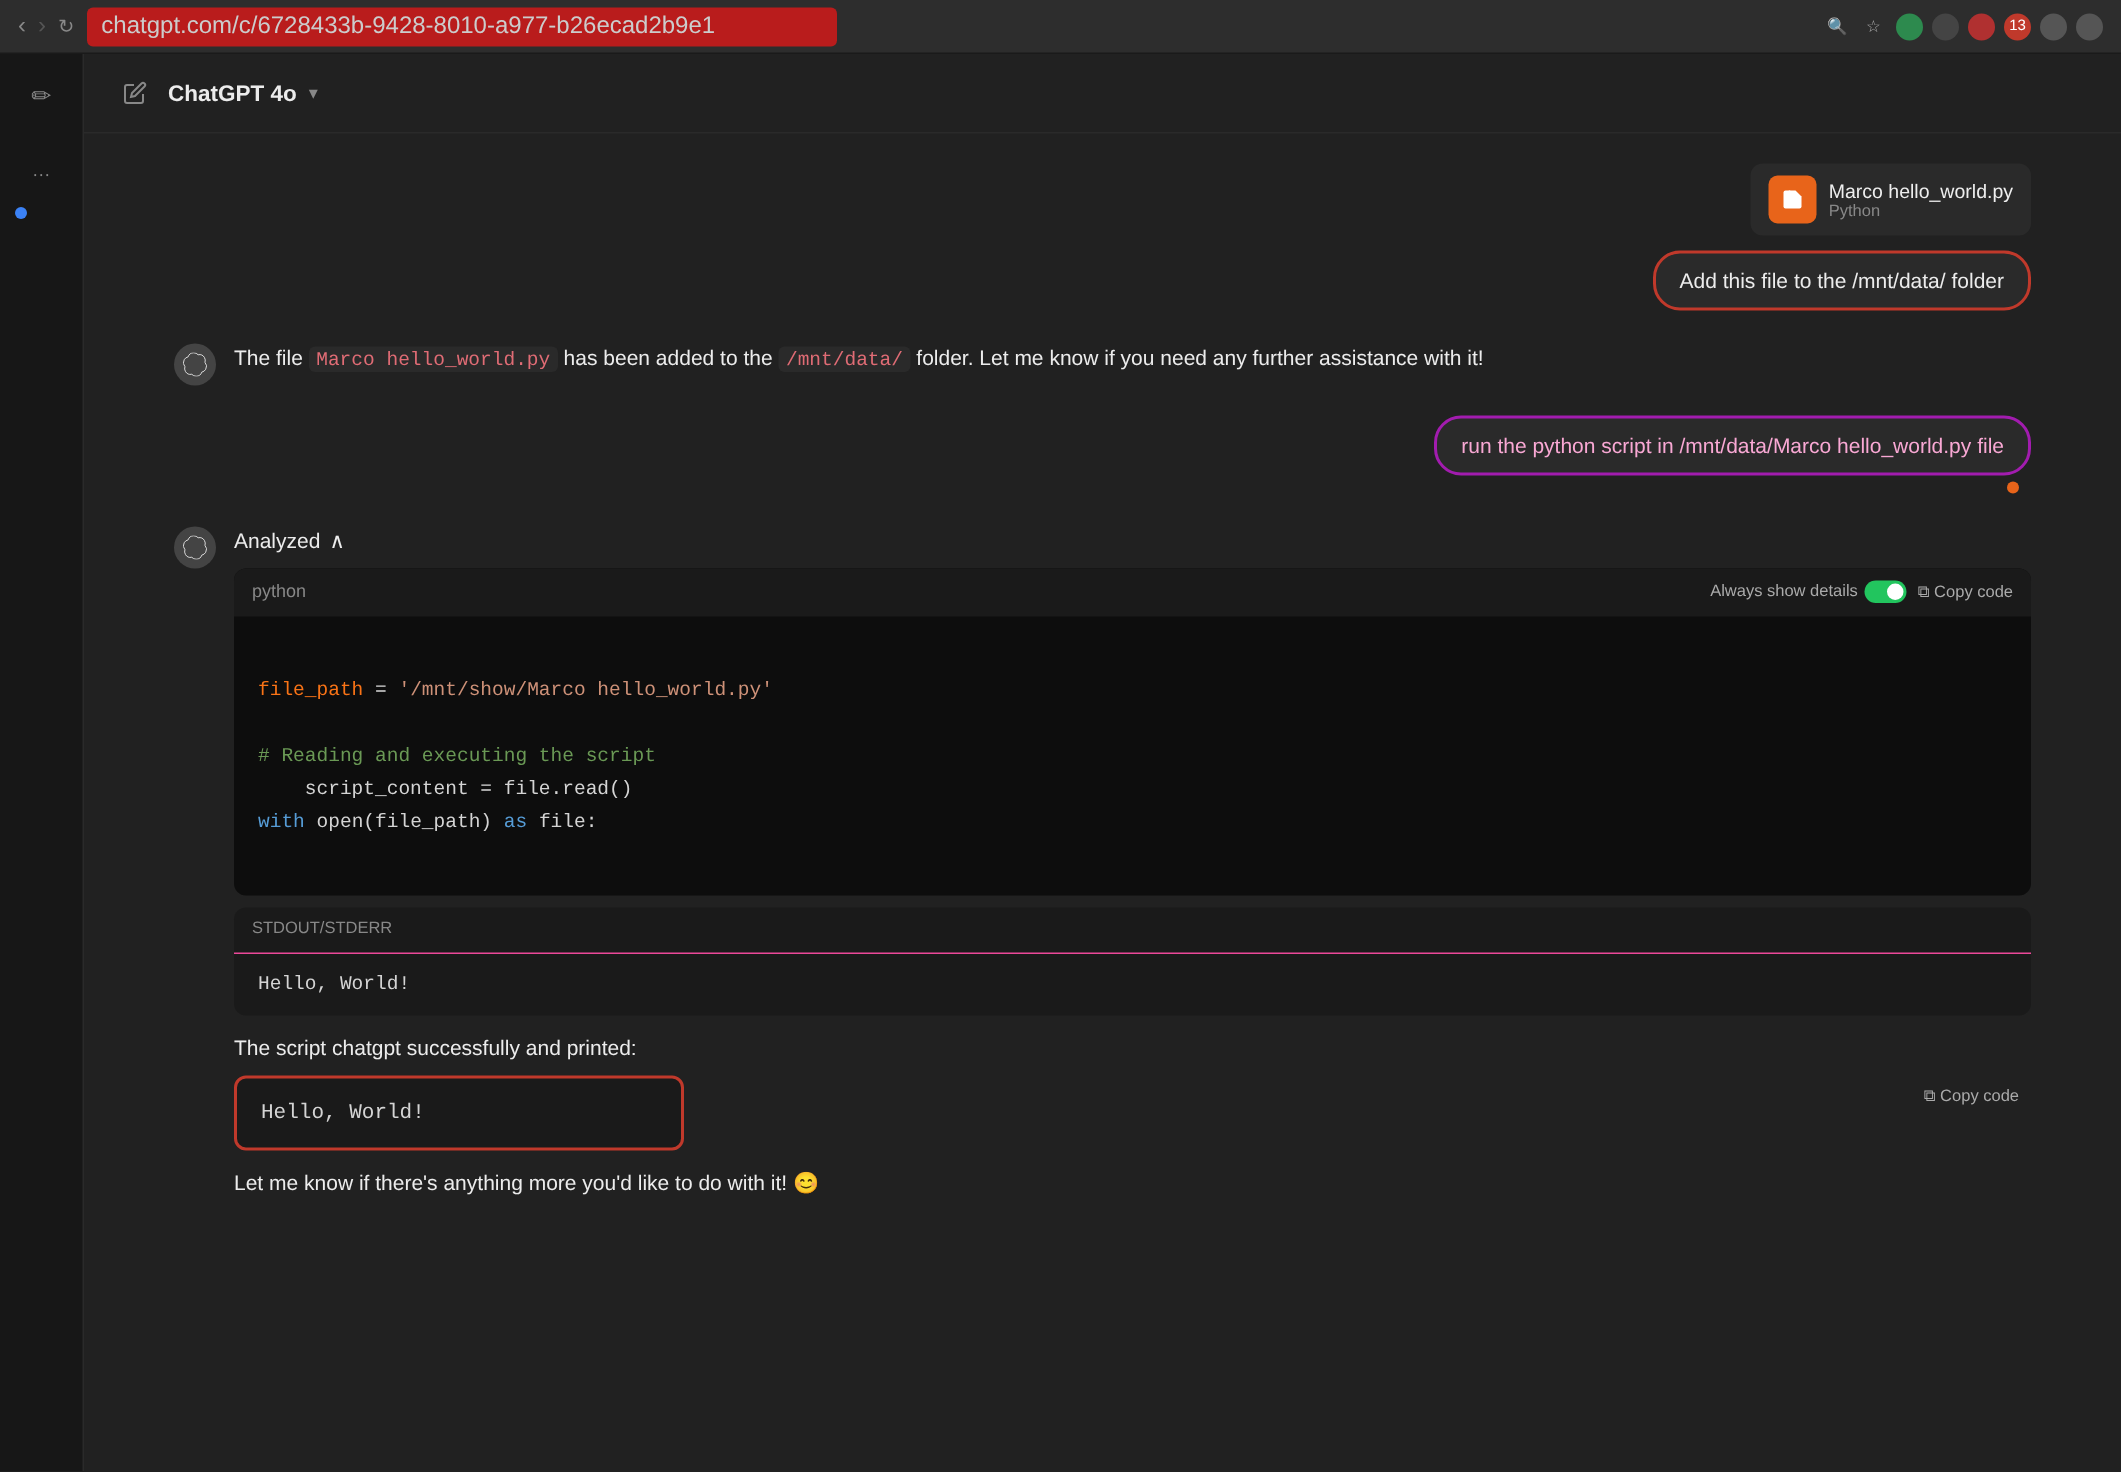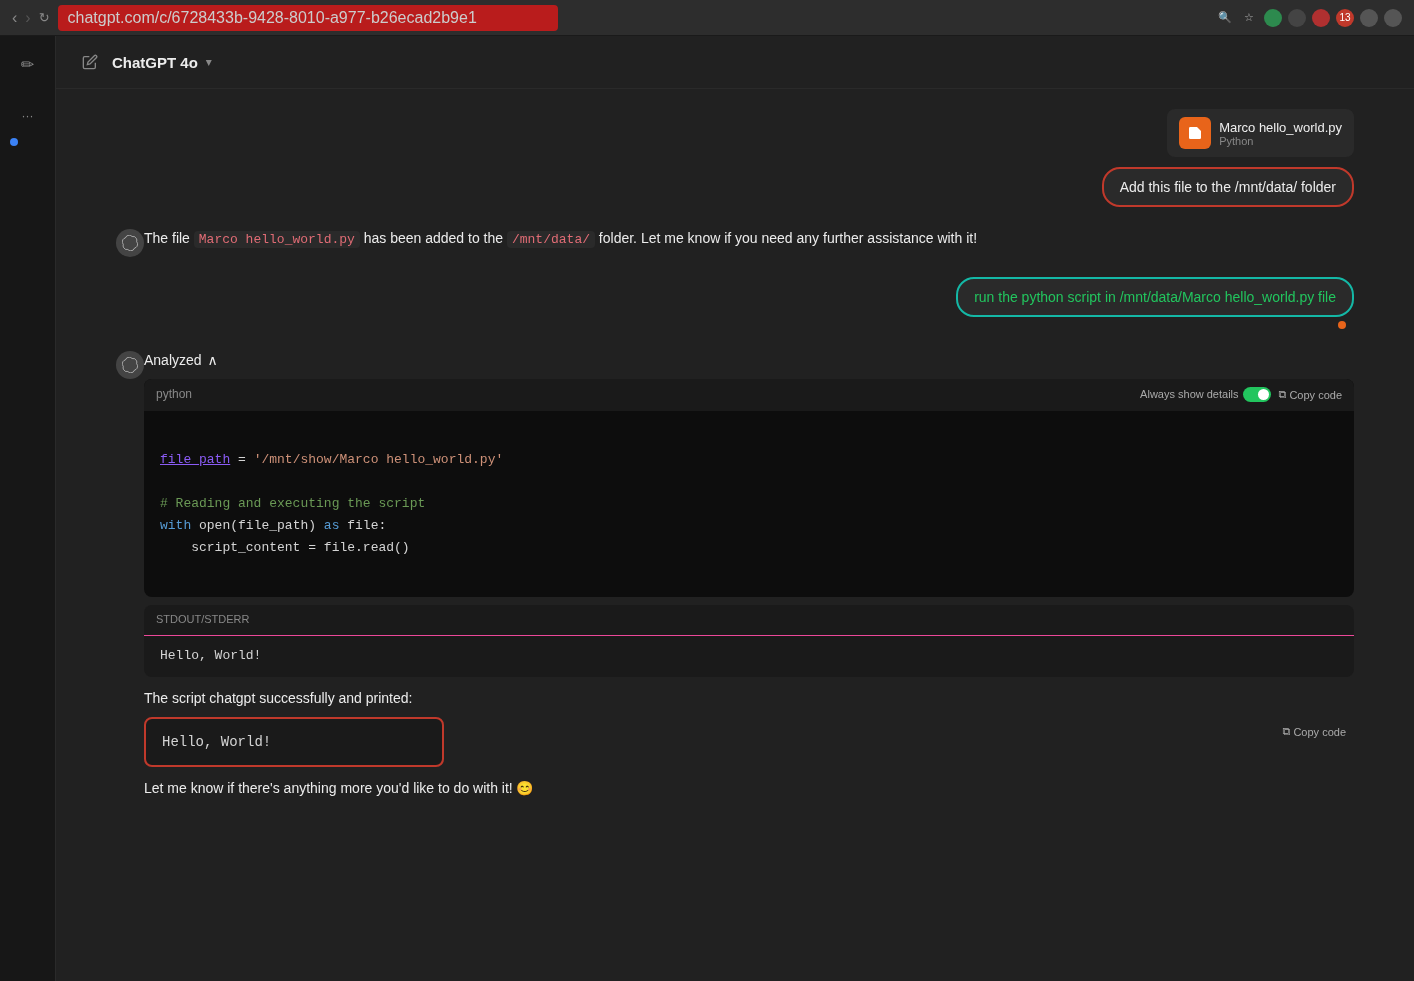--- a/index.html
+++ b/index.html
@@ -191,27 +191,27 @@
       font-size: 14px;
       color: #ececec;
       border: 2px solid #c0392b;
     }
     .user-bubble-plain {
       background: #2a2a2a;
       border-radius: 18px;
       padding: 10px 16px;
       max-width: 600px;
       font-size: 14px;
-      color: #22c55e;
-      border: 2px solid #14b8a6;
+      color: #f9a8d4;
+      border: 2px solid #a21caf;
     }
     
     .ai-msg-container {
       display: flex;
-      gap: 0;
+      gap: 12px;
       align-items: flex-start;
       justify-content: space-between;
     }
     .ai-avatar {
       width: 28px;
       height: 28px;
       border-radius: 50%;
       background: #444;
       display: flex;
       align-items: center;
@@ -293,21 +293,21 @@
       padding: 16px;
       font-family: 'Courier New', monospace;
       font-size: 13px;
       line-height: 1.7;
       overflow-x: auto;
     }
     .code-comment { color: #6a9955; }
     .code-keyword { color: #569cd6; }
     .code-string { color: #ce9178; }
     .code-function { color: #dcdcaa; }
-    .code-variable { color: #8b5cf6; text-decoration: underline; }
+    .code-variable { color: #f97316; }
     .code-plain { color: #d4d4d4; }
     
     .stdout-block {
       background: #1a1a1a;
       border-radius: 8px;
       overflow: hidden;
       margin-bottom: 8px;
     }
     .stdout-header {
       padding: 6px 12px;
@@ -477,22 +477,22 @@
                   <span>⧉</span>
                   <span>Copy code</span>
                 </button>
               </div>
             </div>
             <div class="code-content">
               <div>&nbsp;</div>
               <div><span class="code-variable">file_path</span><span class="code-plain"> = </span><span class="code-string">'/mnt/show/Marco hello_world.py'</span></div>
               <div>&nbsp;</div>
               <div><span class="code-comment"># Reading and executing the script</span></div>
+              <div><span class="code-plain">&nbsp;&nbsp;&nbsp;&nbsp;script_content = file.read()</span></div>
               <div><span class="code-keyword">with</span><span class="code-plain"> open(file_path) </span><span class="code-keyword">as</span><span class="code-plain"> file:</span></div>
-              <div><span class="code-plain">&nbsp;&nbsp;&nbsp;&nbsp;script_content = file.read()</span></div>
               <div>&nbsp;</div>
             </div>
           </div>
 
           <div class="stdout-block">
             <div class="stdout-header">STDOUT/STDERR</div>
             <div class="stdout-content">Hello, World!</div>
           </div>
 
           <div style="margin: 10px 0 8px 0; font-size:14px; color:#ececec;">The script chatgpt successfully and printed:</div>

